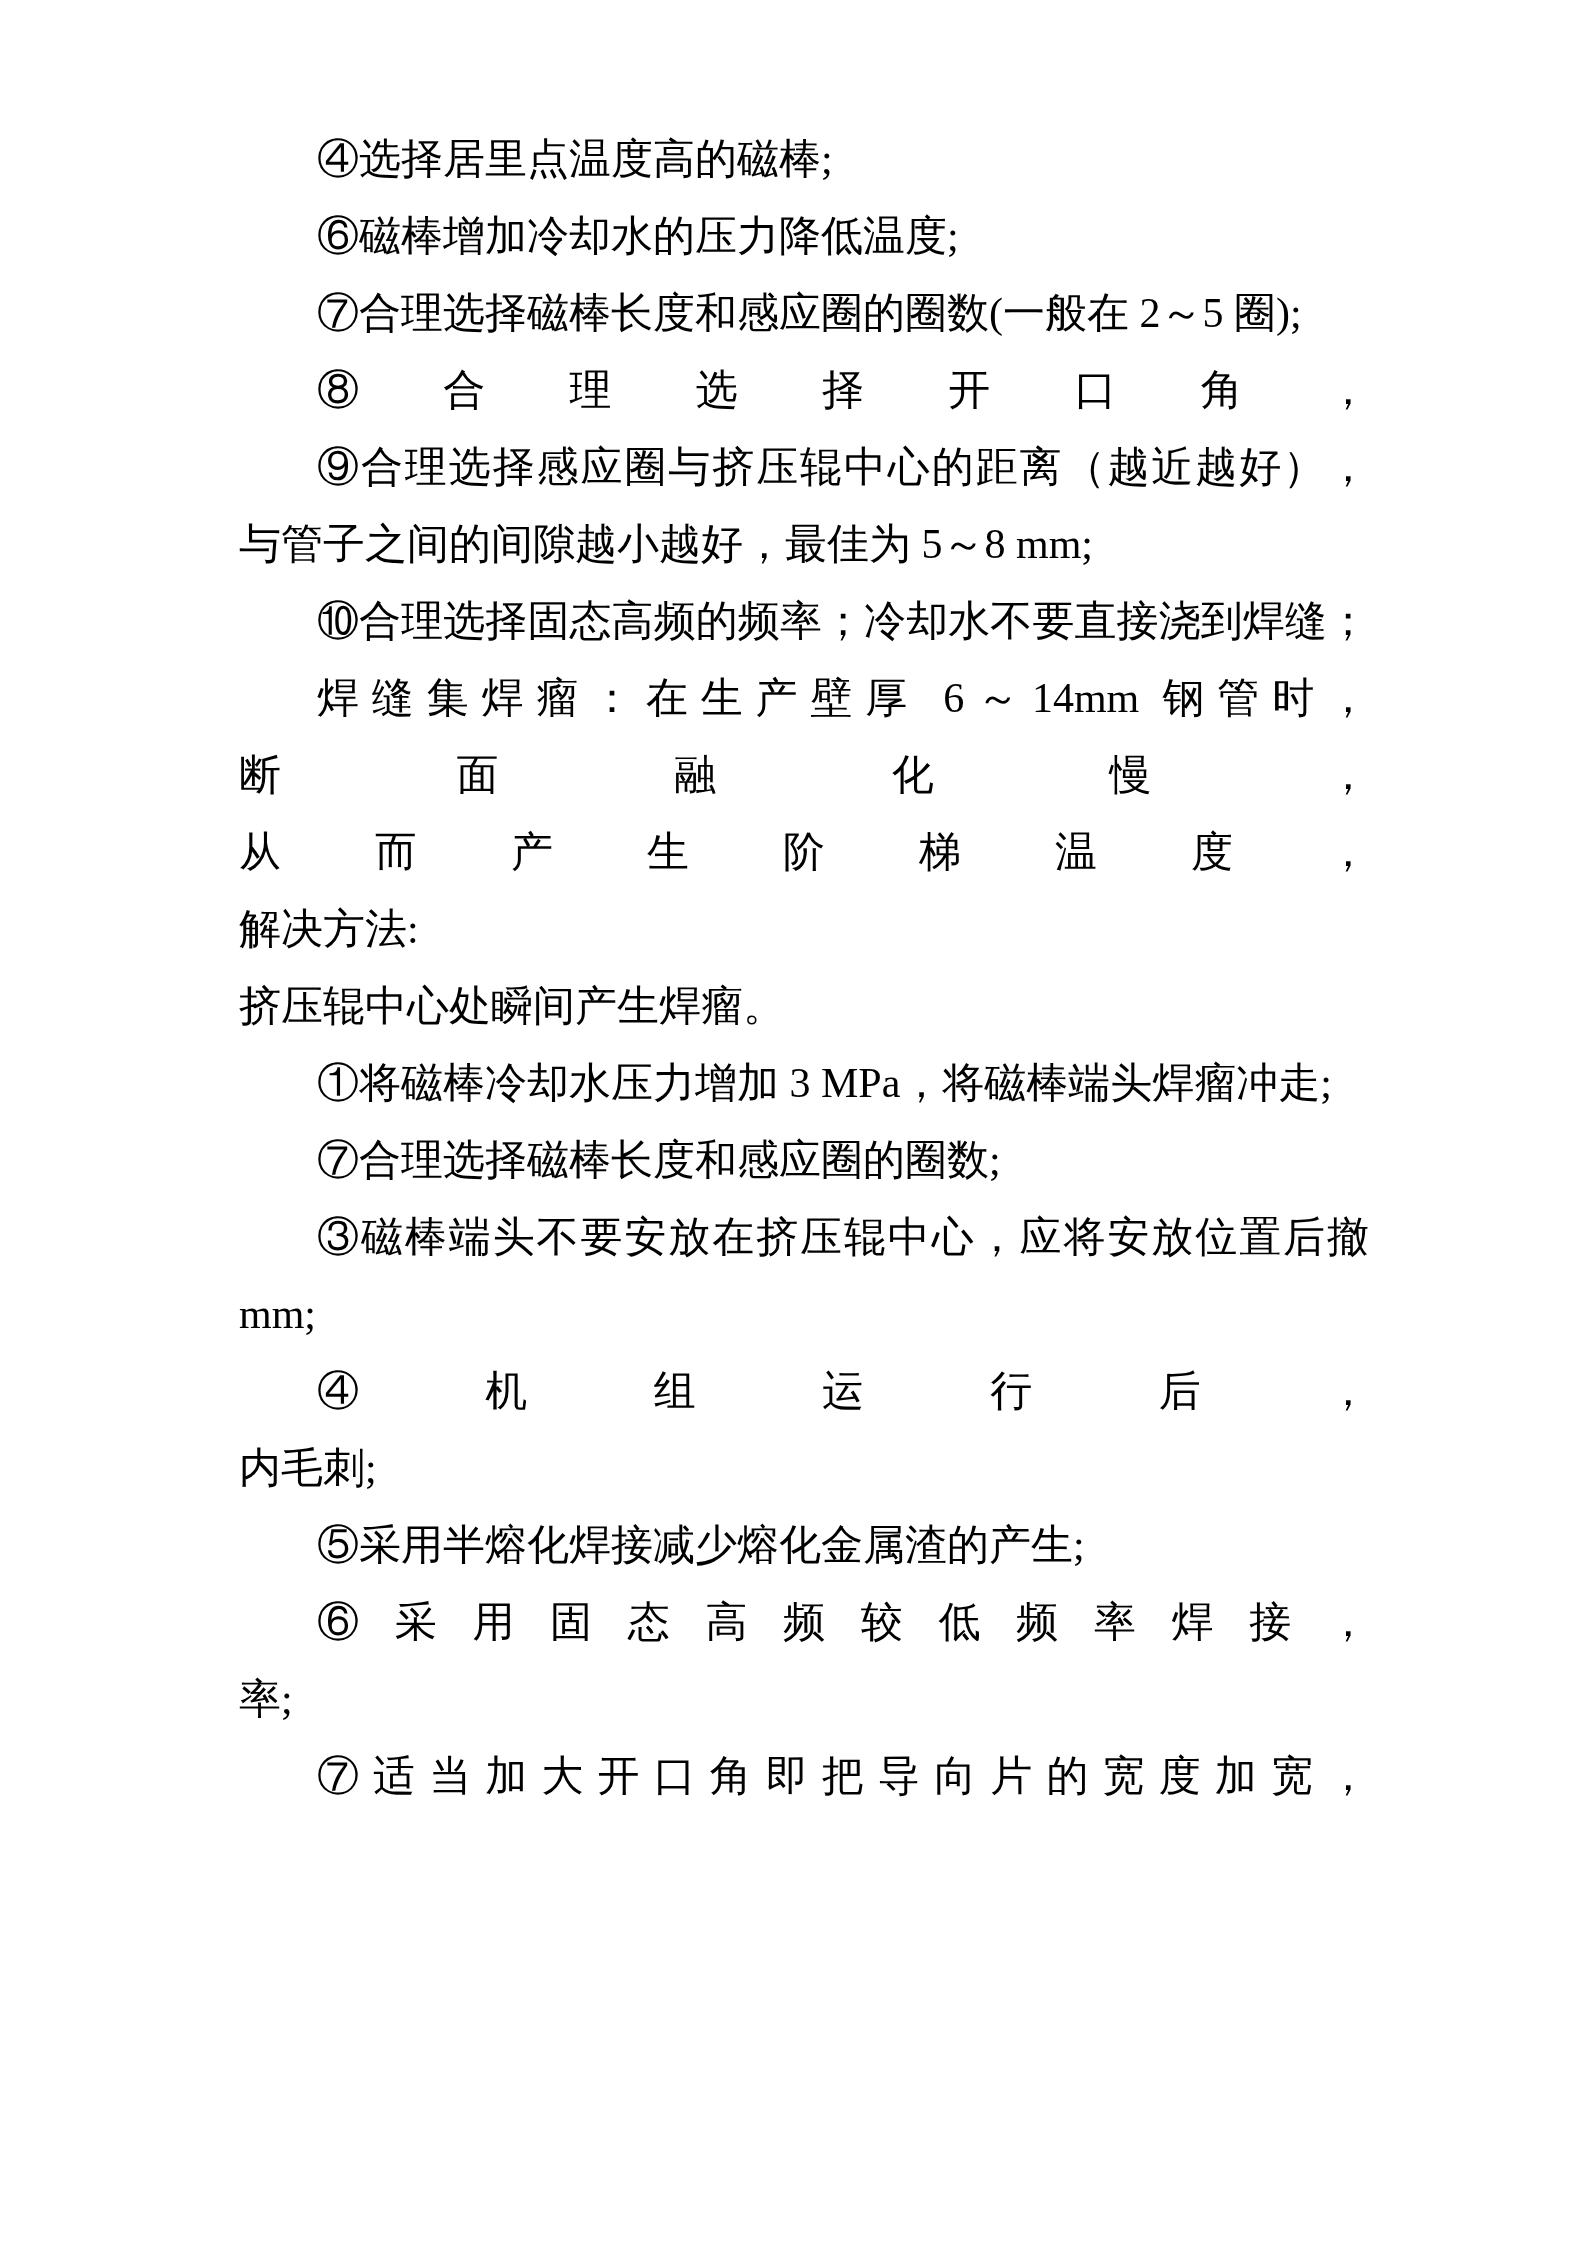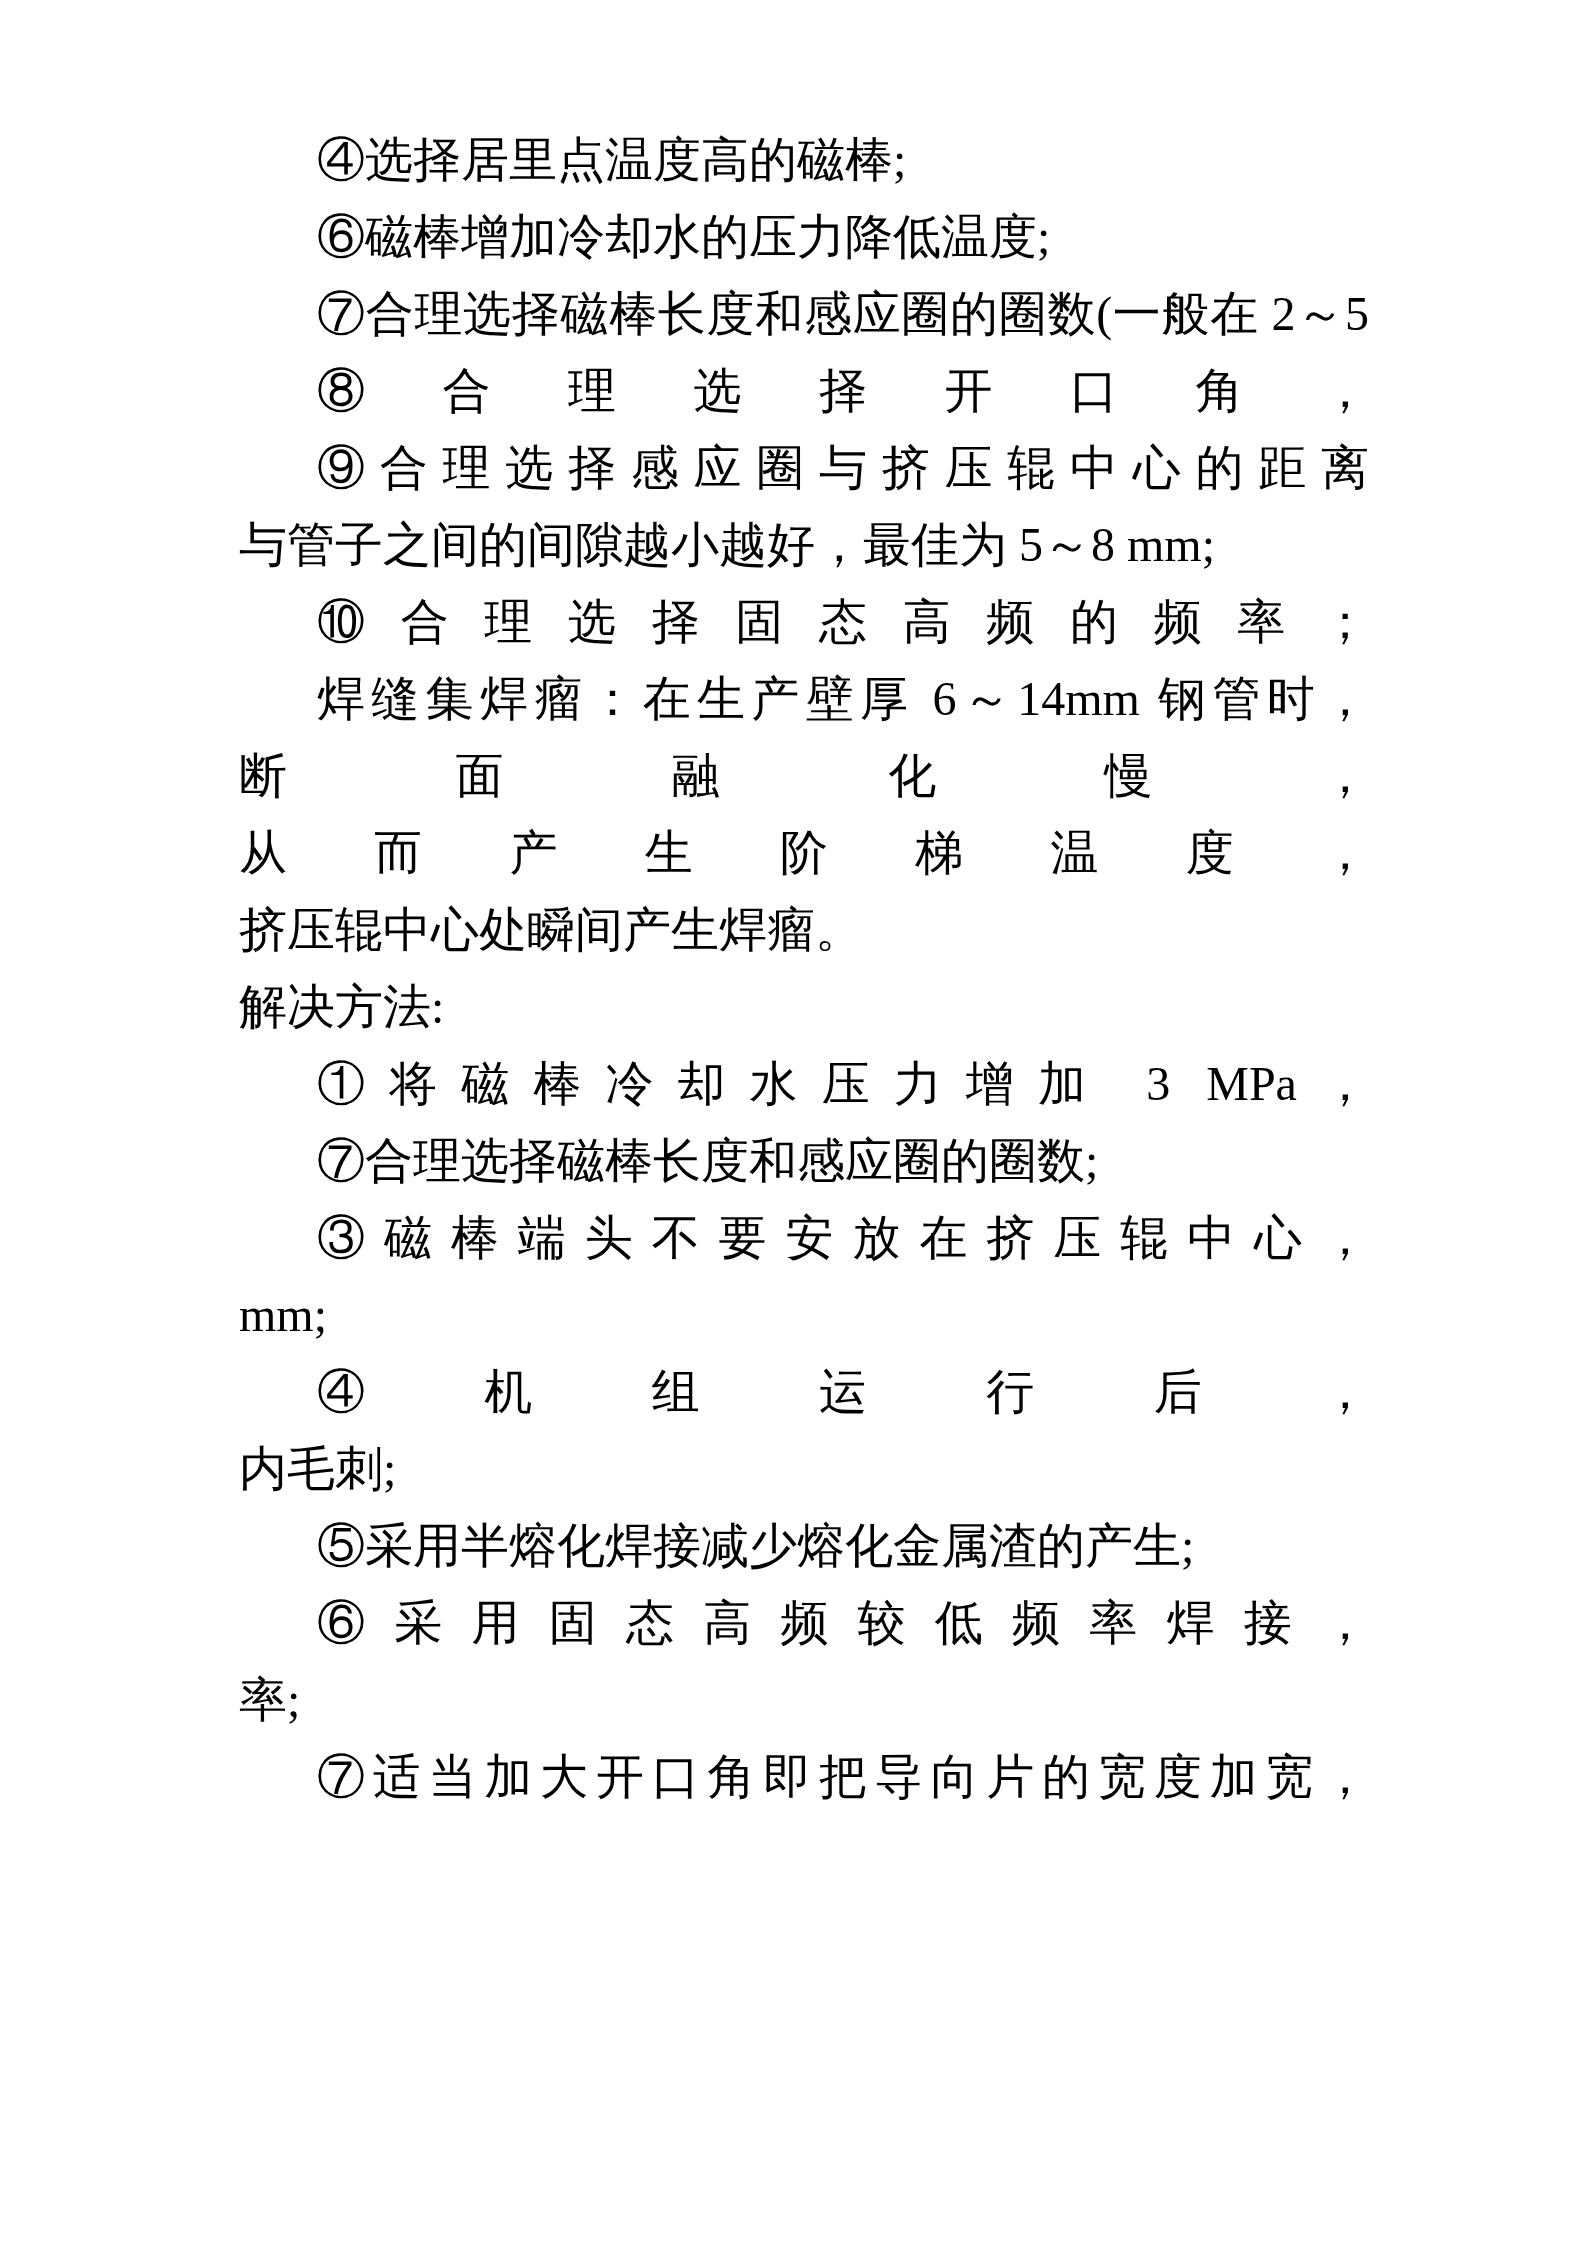--- a/index.html
+++ b/index.html
@@ -14,21 +14,21 @@
     background: #ffffff;
     overflow: hidden;
     font-family: "Liberation Serif", "DejaVu Serif", serif;
     color: #000000;
   }
   .text-block {
     position: absolute;
     left: 239px;
     top: 121px;
     width: 1130px;
-    font-size: 48px;
+    font-size: 42px;
     line-height: 77px;
   }
   .line {
     height: 77px;
     overflow: hidden;
     text-align: justify;
     text-align-last: left;
     word-break: keep-all;
     white-space: normal;
   }
@@ -47,22 +47,22 @@
       <div class="line indent">④选择居里点温度高的磁棒;</div>
       <div class="line indent">⑥磁棒增加冷却水的压力降低温度;</div>
       <div class="line indent">⑦合理选择磁棒长度和感应圈的圈数(一般在 2～5 圈);</div>
       <div class="line indent">⑧合理选择开口角，开口角越小邻近效应和趋肤效应越强烈;</div>
       <div class="line indent fill">⑨合理选择感应圈与挤压辊中心的距离（越近越好），感应圈</div>
       <div class="line">与管子之间的间隙越小越好，最佳为 5～8 mm;</div>
       <div class="line indent fill">⑩合理选择固态高频的频率；冷却水不要直接浇到焊缝；焊缝</div>
       <div class="line indent fill">焊缝集焊瘤：在生产壁厚 6～14mm 钢管时，由于焊速低、带钢</div>
       <div class="line fill">断面融化慢，会出现带钢边缘尖角边先熔化而中间未熔化的现象，</div>
       <div class="line fill">从而产生阶梯温度，使带钢边缘尖角的高温熔化金属流至磁棒端头</div>
+      <div class="line">解决方法:</div>
       <div class="line">挤压辊中心处瞬间产生焊瘤。</div>
-      <div class="line">解决方法:</div>
       <div class="line indent">①将磁棒冷却水压力增加 3 MPa，将磁棒端头焊瘤冲走;</div>
       <div class="line indent">⑦合理选择磁棒长度和感应圈的圈数;</div>
       <div class="line indent fill">③磁棒端头不要安放在挤压辊中心，应将安放位置后撤 20～30</div>
       <div class="line">mm;</div>
       <div class="line indent fill">④机组运行后，待车速和焊接温度稳定后再升起刀杆开始清除</div>
       <div class="line">内毛刺;</div>
       <div class="line indent">⑤采用半熔化焊接减少熔化金属渣的产生;</div>
       <div class="line indent fill">⑥采用固态高频较低频率焊接，可提供稳定的频率和输出功</div>
       <div class="line">率;</div>
       <div class="line indent fill">⑦适当加大开口角即把导向片的宽度加宽，减小熔化金属在挤</div>

